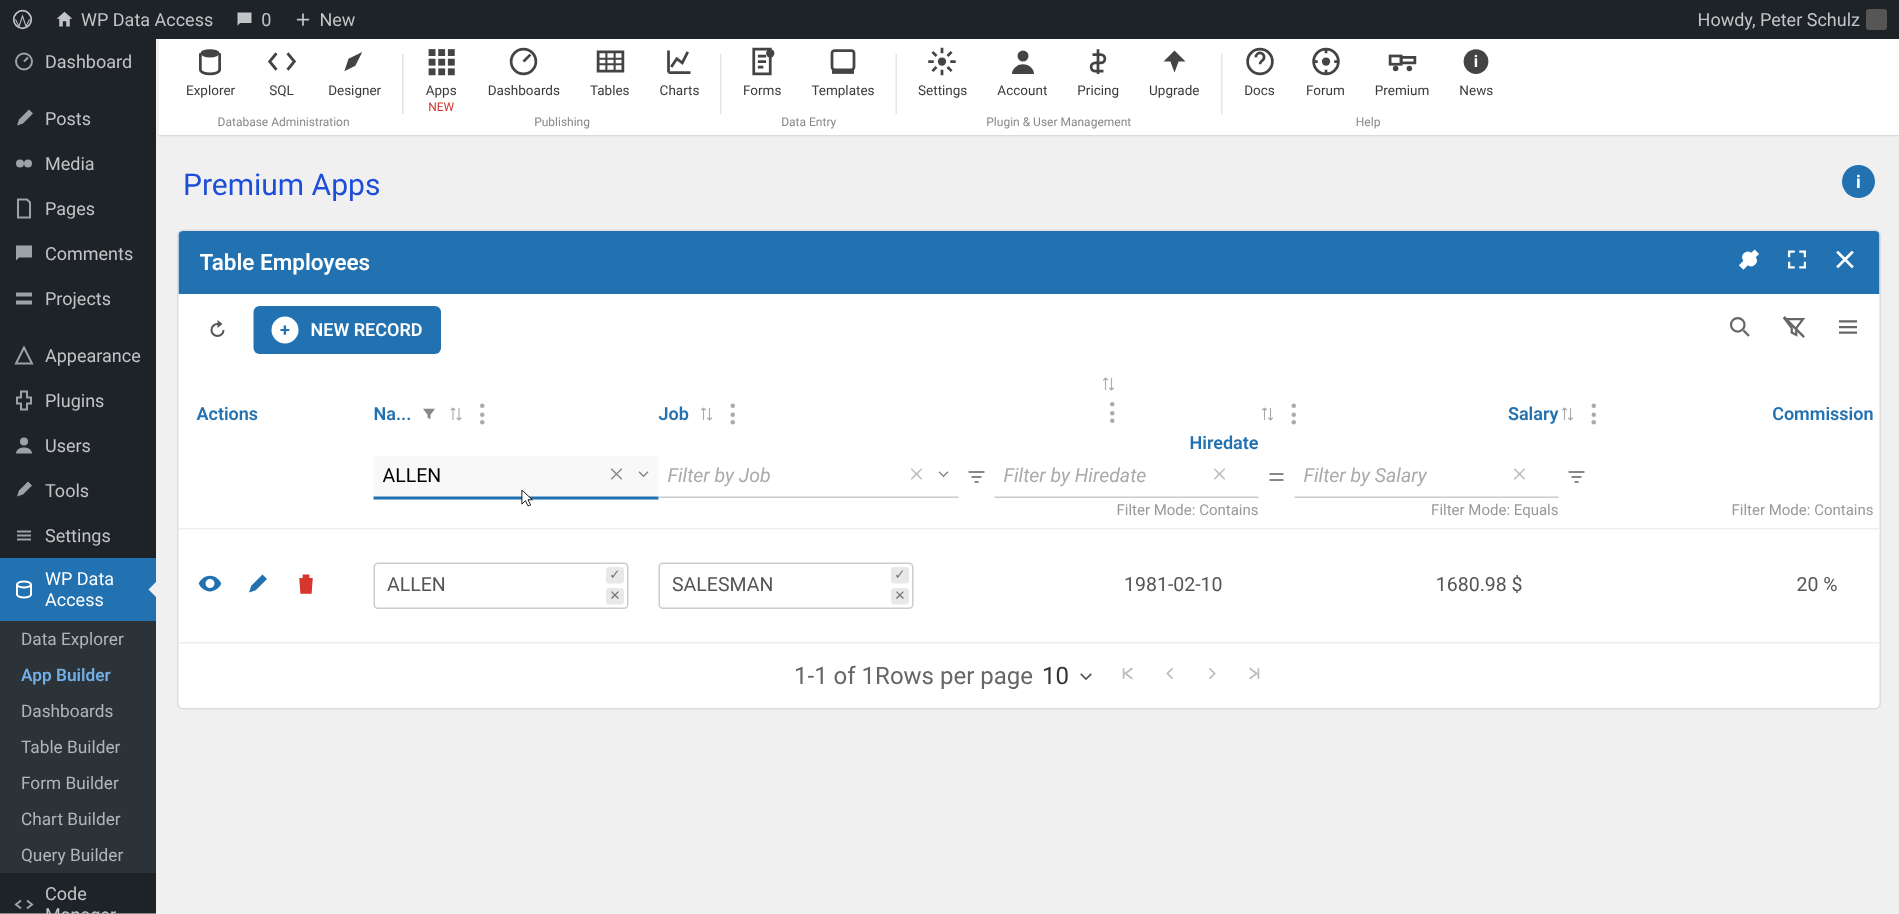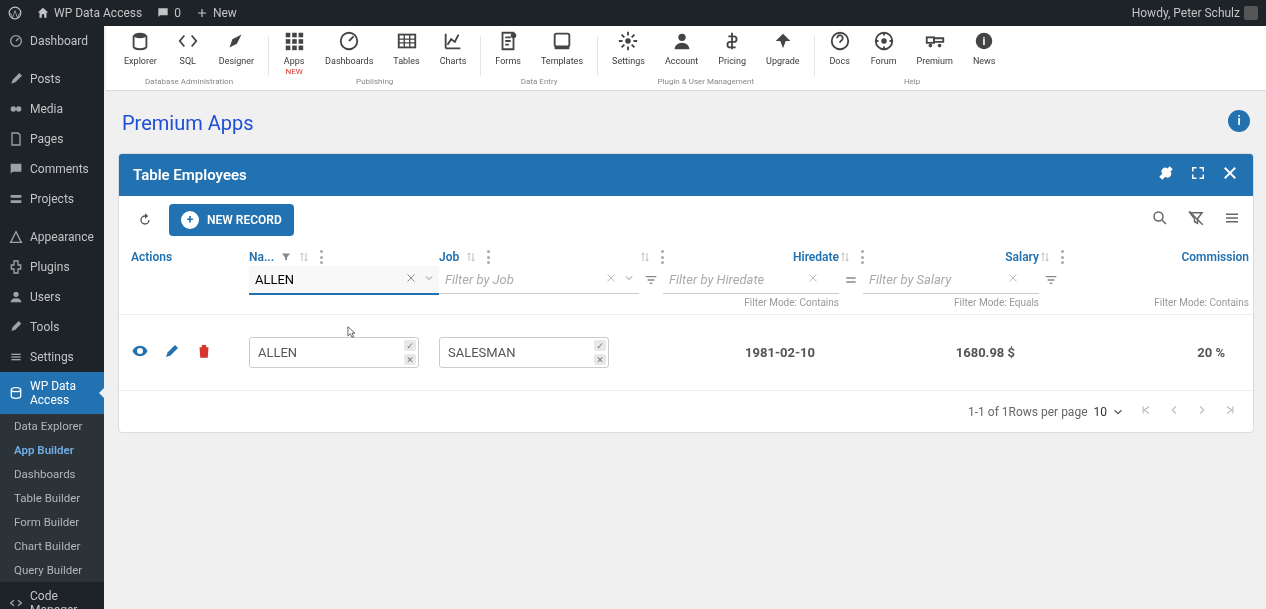--- a/index.html
+++ b/index.html
@@ -55,21 +55,21 @@
   .new-record .plus { width: 18px; height: 18px; border-radius: 50%; background: #fff; color: #2271b1; display: flex; align-items: center; justify-content: center; font-weight: bold; }
   .toolbar-row .right { display: flex; gap: 18px; }
   .toolbar-row .right svg { width: 18px; height: 18px; fill: #666; cursor: pointer; }
 
   
   .tbl { width: 100%; }
   .tbl-head, .tbl-filter, .tbl-row { display: flex; align-items: center; padding: 0 12px; }
   .col-actions { width: 118px; flex-shrink: 0; }
   .col-name   { width: 190px; flex-shrink: 0; }
   .col-job    { width: 200px; flex-shrink: 0; }
-  .col-hire   { width: 200px; flex-shrink: 0; text-align: right; }
+  .col-hire   { width: 200px; flex-shrink: 0; text-align: right; flex-direction: column; }
   .col-salary { width: 200px; flex-shrink: 0; text-align: right; }
   .col-comm   { width: 210px; flex-shrink: 0; text-align: right; }
 
   .tbl-head { font-size: 12px; font-weight: 600; color: #2271b1; padding-top: 6px; padding-bottom: 2px; }
   .tbl-head .h { display: flex; align-items: center; gap: 6px; }
   .tbl-head .h.right-align { justify-content: flex-end; }
   .tbl-head svg { width: 12px; height: 12px; fill: #888; }
   .col-dots { width: 3px; height: 14px; display: flex; flex-direction: column; justify-content: space-between; margin-left: 4px; }
   .col-dots i { width: 3px; height: 3px; background: #aaa; border-radius: 50%; }
 
@@ -85,23 +85,23 @@
   .filter-pre-icon { display: flex; align-items: center; justify-content: center; width: 24px; height: 28px; }
   .filter-pre-icon svg { width: 16px; height: 16px; fill: #888; }
 
   .tbl-row { border-bottom: 1px solid #eee; padding-top: 22px; padding-bottom: 22px; font-size: 13px; color: #555; }
   .row-actions { display: flex; gap: 14px; }
   .row-actions svg { width: 18px; height: 18px; cursor: pointer; }
   .cell-input { border: 1px solid #ccc; border-radius: 3px; padding: 7px 24px 7px 8px; width: 170px; font-size: 13px; color: #555; position: relative; }
   .cell-wrap { position: relative; width: fit-content; }
   .cell-chips { position: absolute; right: 3px; top: 3px; display: flex; flex-direction: column; gap: 3px; }
   .cell-chips span { width: 12px; height: 11px; background: #e8e8e8; border-radius: 2px; font-size: 9px; color: #777; display: flex; align-items: center; justify-content: center; cursor: pointer; }
-  .val-right { text-align: right; padding-right: 24px; font-weight: bold; }
-
-  .footer { display: flex; align-items: center; justify-content: flex-end; padding: 12px 16px; font-size: 12px; color: #666; }
+  .val-right { text-align: right; padding-right: 24px; }
+
+  .footer { display: flex; align-items: center; justify-content: center; padding: 12px 16px; font-size: 16px; color: #666; }
   .pager { display: flex; align-items: center; gap: 14px; }
   .pager svg { width: 14px; height: 14px; fill: #bbb; cursor: pointer; }
   .rows-sel { display: flex; align-items: center; gap: 6px; }
   .rows-sel .dd { display: flex; align-items: center; gap: 4px; cursor: pointer; color: #333; }
 
   .cursor { position: absolute; top: 322px; left: 345px; width: 14px; height: 20px; pointer-events: none; }
   .cursor svg { width: 14px; height: 20px; fill: #000; }
 </style>
 </head>
 <body>

